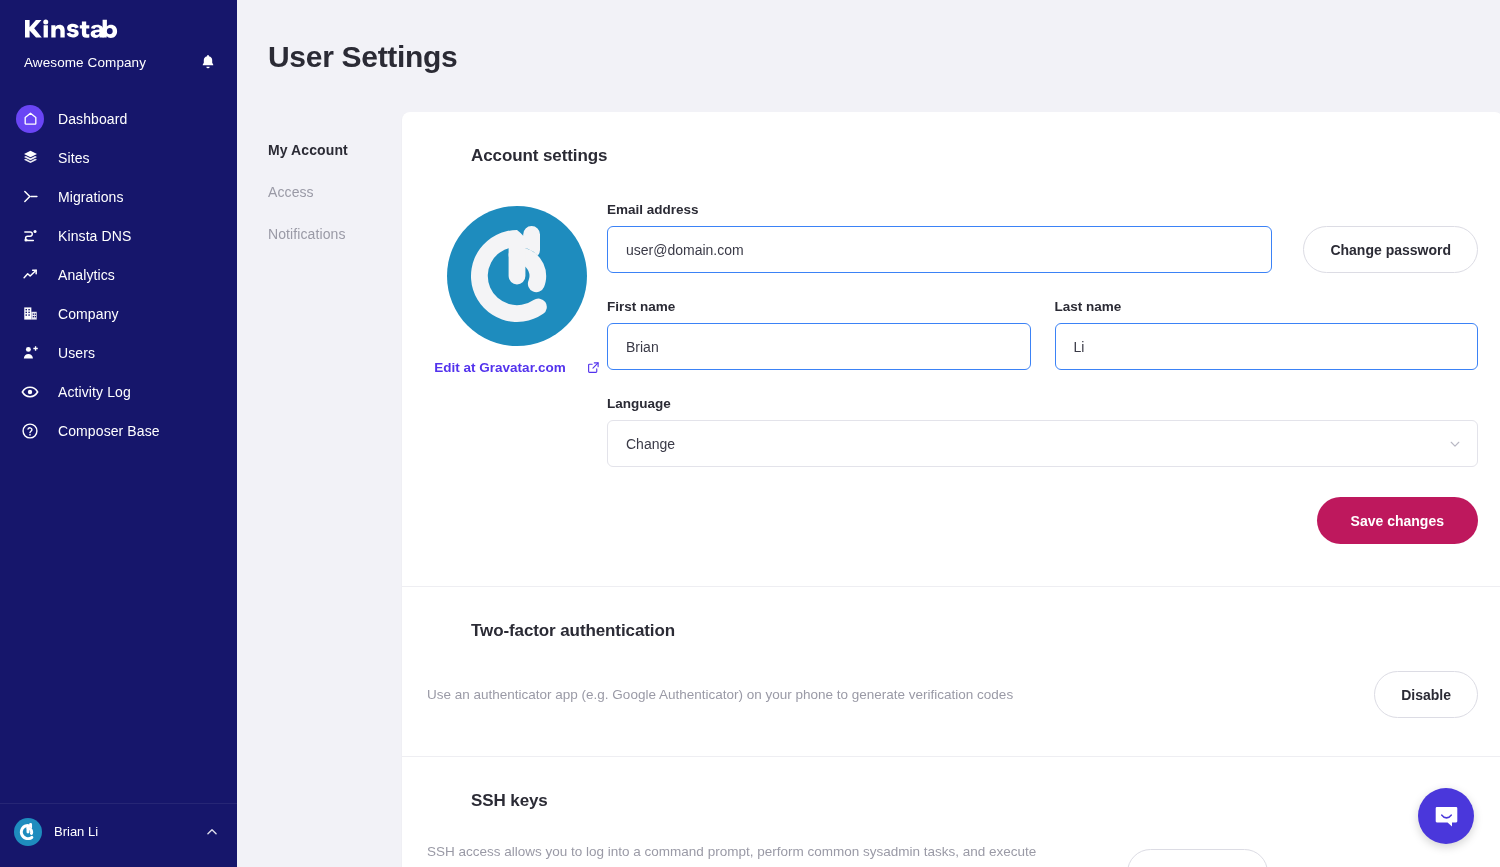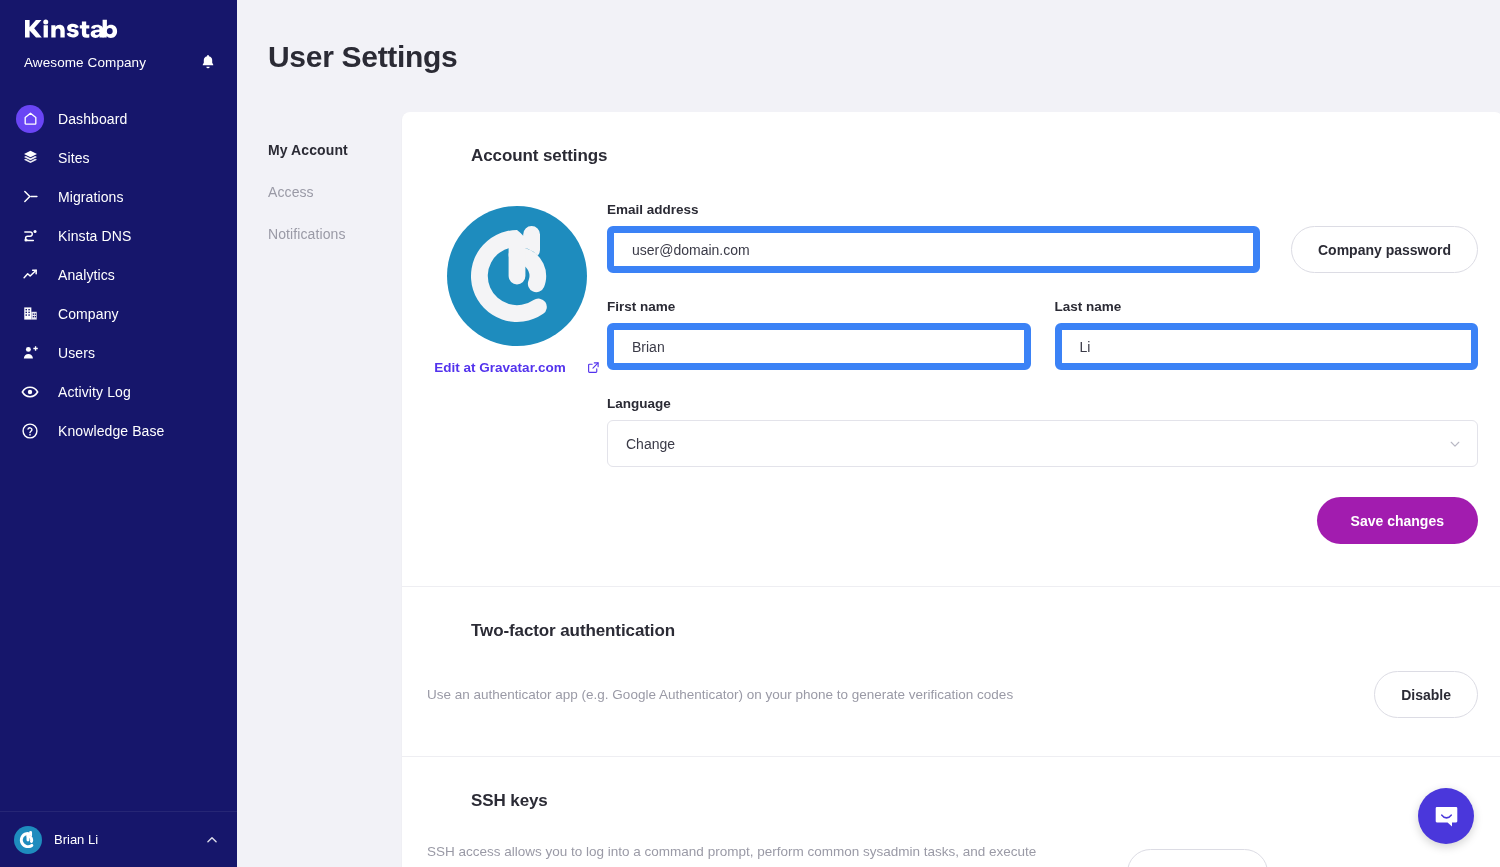--- a/index.html
+++ b/index.html
@@ -36,21 +36,21 @@
   }
   .nav-icon-slot {
     width: 28px; height: 28px; border-radius: 50%;
     display: flex; align-items: center; justify-content: center;
     flex: 0 0 28px;
   }
   .nav-item.active .nav-icon-slot { background: #6a45f5; }
   .nav-label { font-size: 14px; margin-left: 14px; color: #ffffff; letter-spacing: .1px; }
 
   .user-bar {
-    position: absolute; left: 0; bottom: 0; width: 237px; height: 56px;
+    position: absolute; left: 0; bottom: 8px; width: 237px; height: 56px;
     display: flex; align-items: center; padding: 0 18px 0 14px;
     border-top: 1px solid rgba(255,255,255,.07);
     cursor: pointer;
   }
   .user-avatar { width: 28px; height: 28px; border-radius: 50%; flex: 0 0 28px; }
   .user-name { font-size: 13px; margin-left: 12px; flex: 1; }
   .caret-up { width: 14px; height: 14px; opacity: .85; }
 
   
   .main { flex: 1; height: 867px; position: relative; overflow: hidden; }
@@ -85,21 +85,21 @@
   .gravatar-link {
     display: inline-flex; align-items: center; gap: 21px; justify-content: center;
     margin-top: 14px; font-size: 13.5px; font-weight: 700; color: #5333ed;
     text-decoration: none; cursor: pointer;
   }
   .ext-icon { width: 13px; height: 13px; }
 
   .fields-col { flex: 1; padding-left: 0; }
   .field-label { font-size: 13.5px; font-weight: 700; color: #2b2b35; margin-bottom: 9px; }
   .text-input {
-    width: 100%; height: 47px; border: 7px solid #3b82f6; border-radius: 6px;
+    width: 100%; height: 47px; border: 1px solid #3b82f6; border-radius: 6px;
     background: #fff; font-size: 14px; color: #3a3a47; padding: 12px 18px;
     font-family: "Liberation Sans", sans-serif; outline: none;
   }
   .row-2 { display: flex; gap: 24px; margin-top: 26px; }
   .col-half { flex: 1; }
   .row-email { display: flex; align-items: flex-end; gap: 31px; }
   .email-wrap { flex: 1; }
   .btn {
     font-family: "Liberation Sans", sans-serif; cursor: pointer; border: none;
     white-space: nowrap;
@@ -112,21 +112,21 @@
   .select-wrap { position: relative; margin-top: 26px; width: 871px; max-width: 100%; }
   .select-box {
     width: 100%; height: 47px; border: 1px solid #e3e3ea; border-radius: 6px;
     background: #fff; font-size: 14px; color: #3a3a47;
     display: flex; align-items: center; padding: 0 18px; cursor: pointer;
   }
   .chev { position: absolute; right: 16px; top: 50%; transform: translateY(-50%); width: 14px; height: 14px; pointer-events:none;}
   .save-row { display: flex; justify-content: flex-end; margin-top: 30px; padding-right: 0; }
   .btn-primary {
     height: 47px; padding: 0 34px; border-radius: 24px;
-    background: #a21caf; color: #fff; font-size: 14px; font-weight: 700;
+    background: #be185d; color: #fff; font-size: 14px; font-weight: 700;
   }
 
   .two-col-row { display: flex; align-items: center; padding: 30px 0 38px 0; }
   .two-col-text { flex: 1; padding-right: 30px; }
   .muted { font-size: 13.5px; color: #9a9aa6; line-height: 21px; }
 
   
   .intercom {
     position: absolute; right: 26px; bottom: 23px;
     width: 56px; height: 56px; border-radius: 50%;
@@ -263,21 +263,21 @@
       </a>
 
       <a class="nav-item">
         <span class="nav-icon-slot">
           <svg viewBox="0 0 24 24" width="18" height="18" fill="none" stroke="#ffffff" stroke-width="1.9">
             <circle cx="12" cy="12" r="9.2"></circle>
             <path d="M9.4 9.4a2.7 2.7 0 015.2 1c0 1.8-2.6 2-2.6 3.8" stroke-linecap="round"></path>
             <circle cx="12" cy="17" r="1.15" fill="#ffffff" stroke="none"></circle>
           </svg>
         </span>
-        <span class="nav-label">Knowledge Base</span>
+        <span class="nav-label">Composer Base</span>
       </a>
 
     </nav>
 
     <div class="user-bar">
       <span class="user-avatar">
         <svg viewBox="0 0 40 40" width="28" height="28">
           <circle cx="20" cy="20" r="20" fill="#1e8cbe"></circle>
           <path d="M20 8.4a11.6 11.6 0 106.6 21.1 2.1 2.1 0 10-2.4-3.44A7.4 7.4 0 1127.4 20c0 1.0-.2 1.9-.56 2.76a2.1 2.1 0 11-3.86-1.66c.12-.3.2-.68.2-1.1A3.18 3.18 0 0020 16.82a2.1 2.1 0 010-4.2 7.38 7.38 0 015.3 2.24 2.08 2.08 0 00.5-1.34V9.3a2.1 2.1 0 10-4.2 0v.2A11.6 11.6 0 0020 8.4z" fill="#ffffff"></path>
           <path d="M20 9.6a2.1 2.1 0 012.1 2.1v8.4a2.1 2.1 0 11-4.2 0v-8.4A2.1 2.1 0 0120 9.6z" fill="#ffffff"></path>
@@ -331,21 +331,21 @@
               </a>
             </div>
 
             <div class="fields-col">
 
               <div class="row-email">
                 <div class="email-wrap">
                   <div class="field-label">Email address</div>
                   <input class="text-input" type="text" value="user@domain.com" style="">
                 </div>
-                <button class="btn btn-outline">Company password</button>
+                <button class="btn btn-outline">Change password</button>
               </div>
 
               <div class="row-2">
                 <div class="col-half">
                   <div class="field-label">First name</div>
                   <input class="text-input" type="text" value="Brian" style="">
                 </div>
                 <div class="col-half">
                   <div class="field-label">Last name</div>
                   <input class="text-input" type="text" value="Li" style="">

